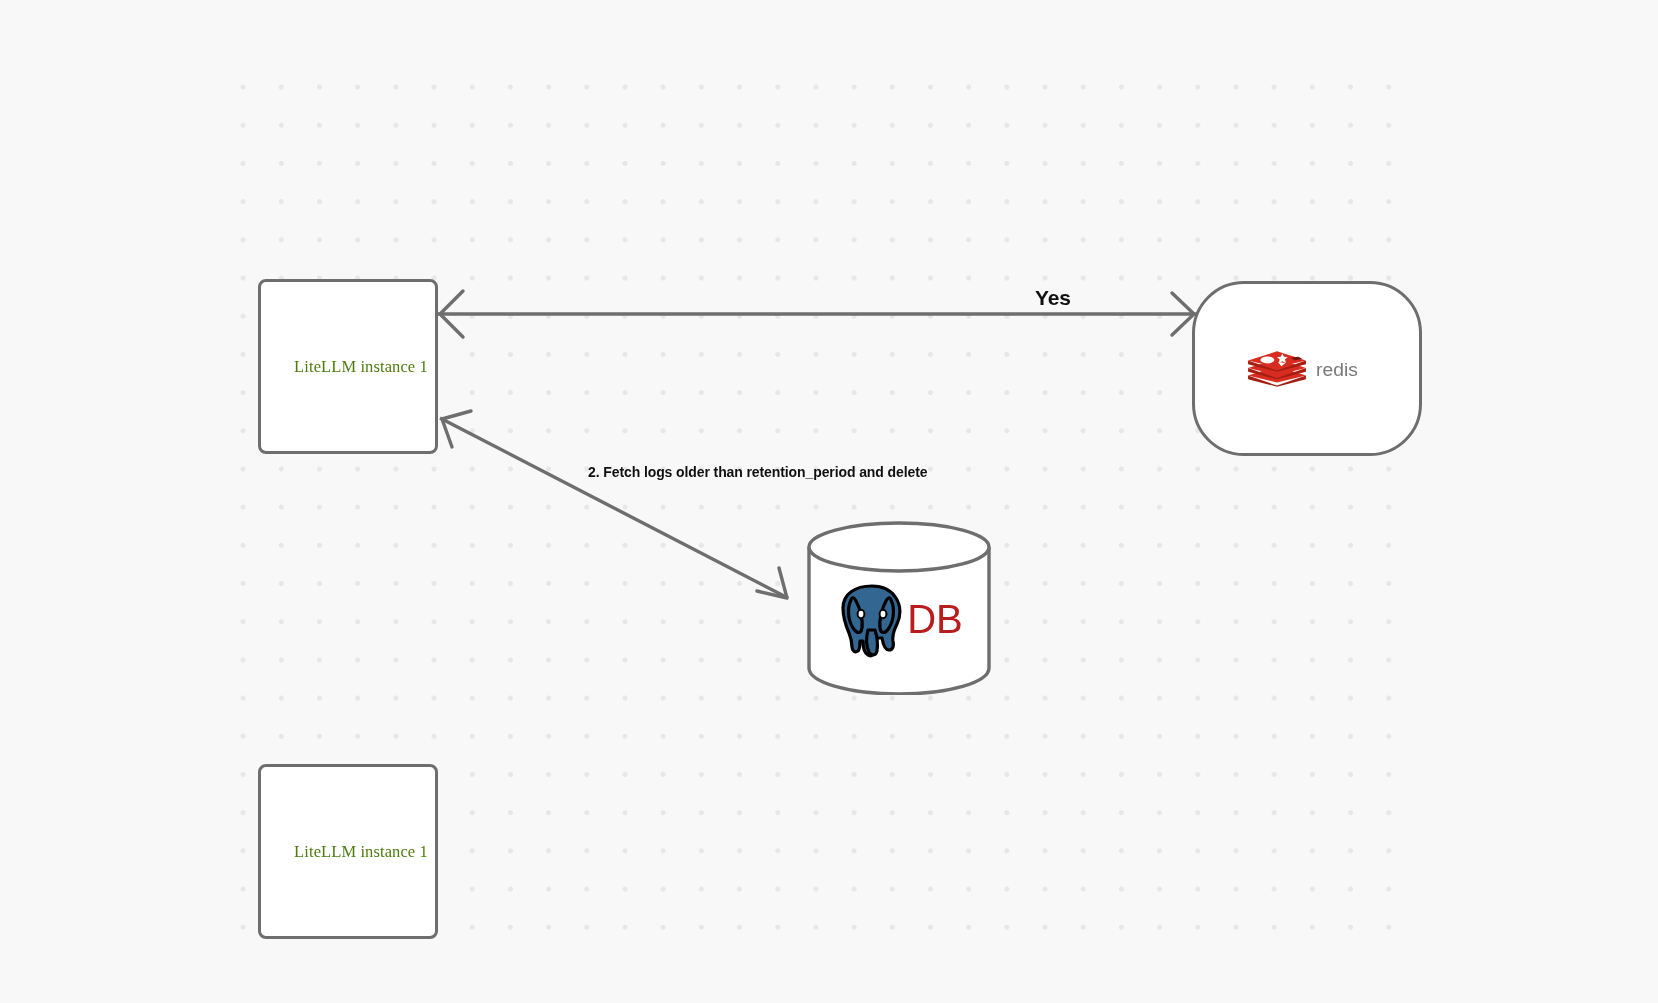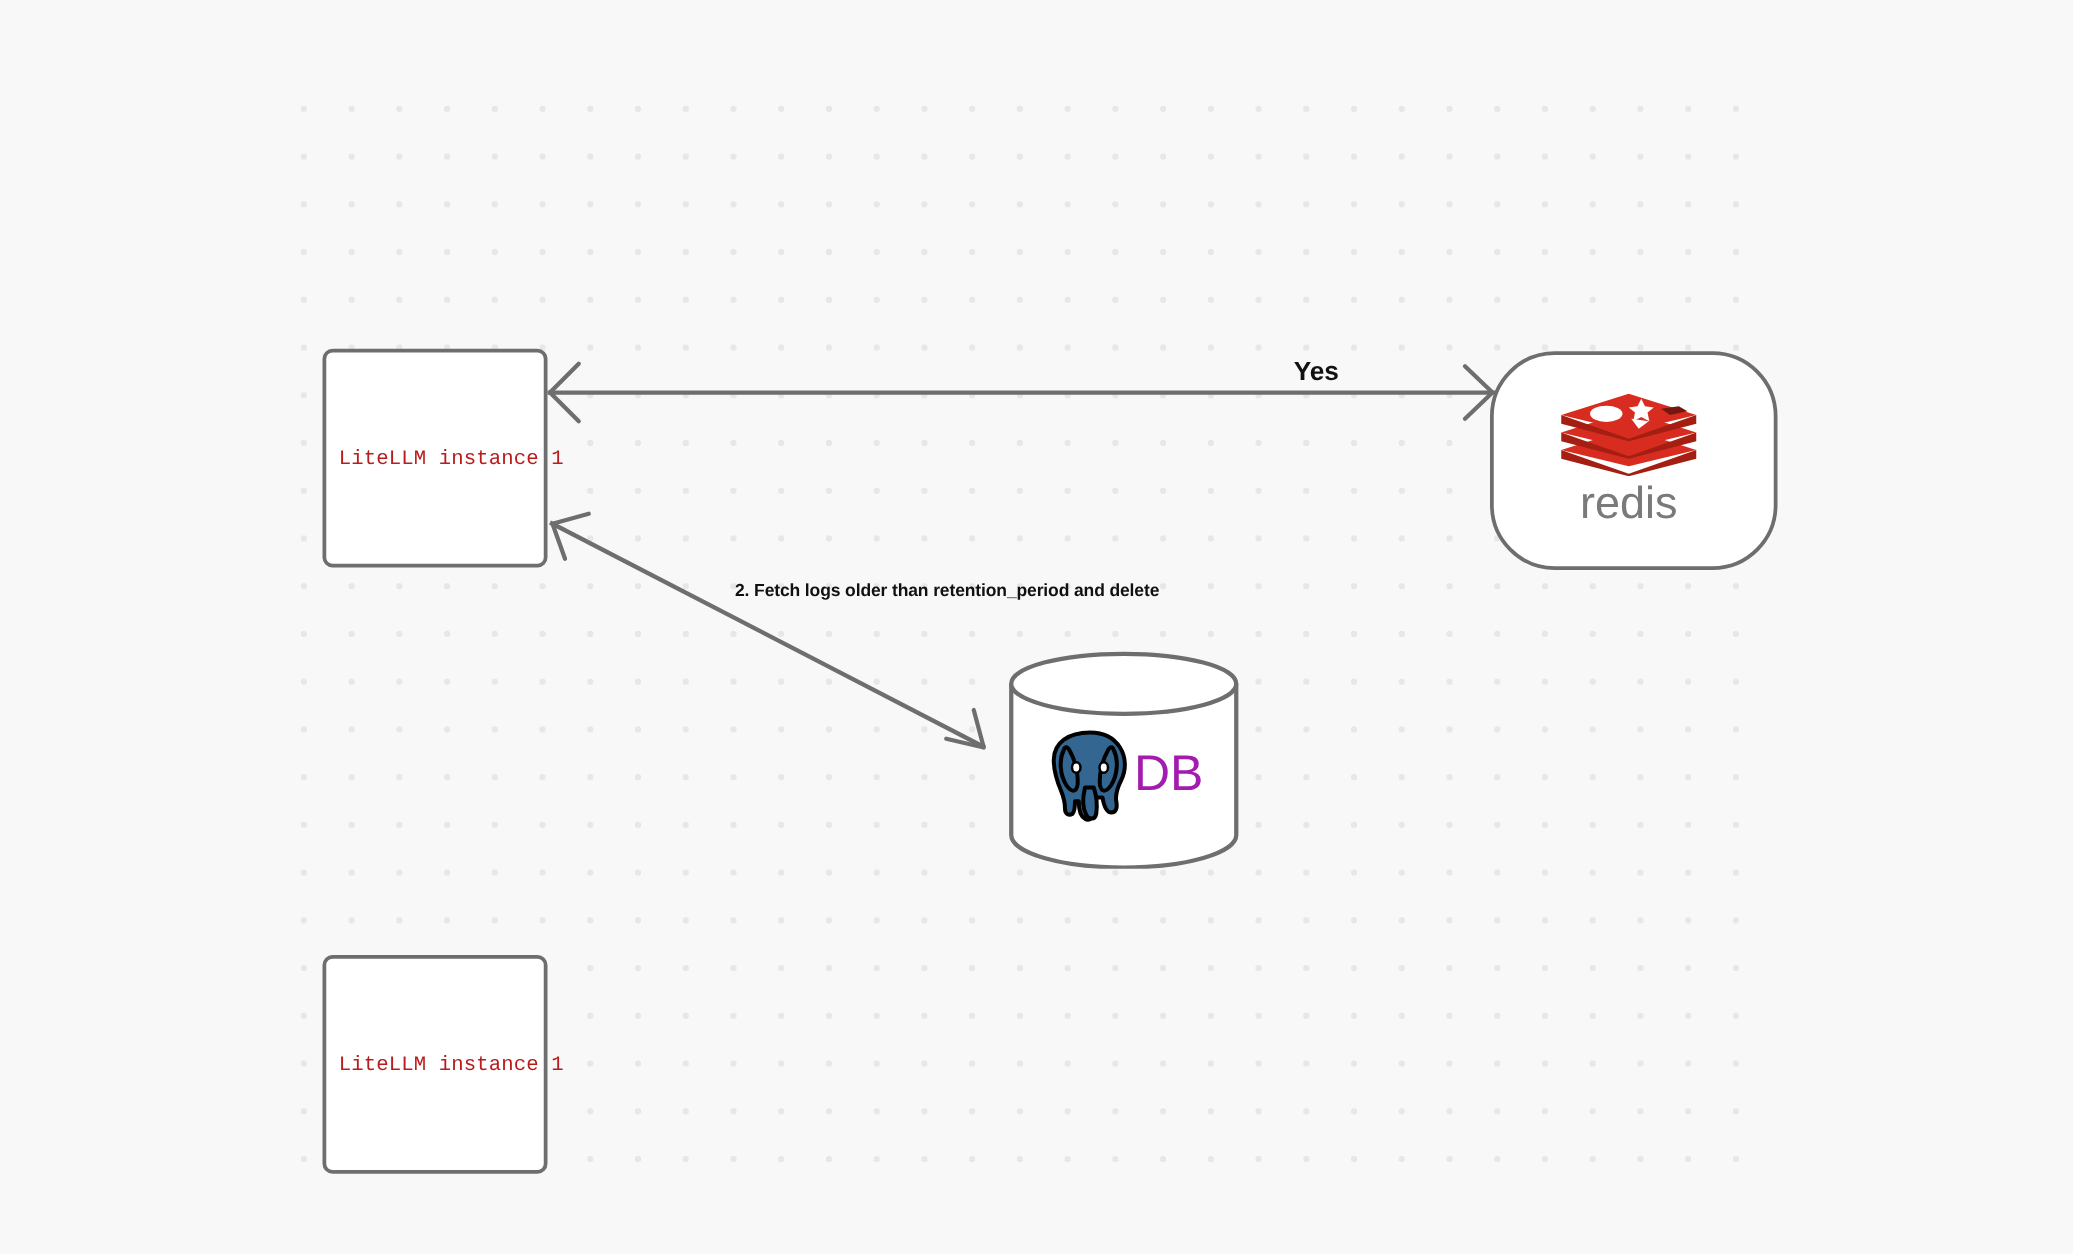--- a/index.html
+++ b/index.html
@@ -50,22 +50,22 @@
     box-sizing: border-box;
     background: #ffffff;
     border: 3.5px solid #6e6e6e;
     border-radius: 8px;
     display: flex;
     align-items: center;
     justify-content: center;
   }
   .node-box-label {
     font-size: 16.5px;
-    color: #b91c1c;
-    font-family: Liberation Mono, monospace;
+    color: #4d7c0f;
+    font-family: Liberation Serif, serif;
     letter-spacing: 0.1px;
     white-space: nowrap;
     margin-left: 26px;
   }
 
   #node-litellm-1 { left: 258px; top: 279px;  width: 180px; height: 175px; }
   #node-litellm-2 { left: 258px; top: 522px;  width: 180px; height: 175px; }
   #node-litellm-3 { left: 258px; top: 764px;  width: 180px; height: 175px; }
 
   
@@ -81,21 +81,22 @@
     border-radius: 52px;
     display: flex;
     flex-direction: column;
     align-items: center;
     justify-content: center;
   }
   #redis-logo-wrap {
     width: 120px;
     height: 112px;
     display: flex;
-    flex-direction: column;
+    flex-direction: row;
+    align-items: center;
     justify-content: center;
   }
   .redis-mark { display: block; }
   .redis-word { display: block; margin-top: 2px; }
 
   
   #node-db {
     position: absolute;
     left: 806px;
     top: 520px;
@@ -110,21 +111,21 @@
     width: 186px;
     height: 90px;
     display: flex;
     align-items: center;
     justify-content: center;
     gap: 0px;
   }
   #db-elephant { display: block; }
   #db-text {
     font-size: 40px;
-    color: #a21caf;
+    color: #b91c1c;
     font-family: "Liberation Sans", sans-serif;
     line-height: 1;
     margin-left: -2px;
   }
 
   
   .edge-label {
     position: absolute;
     font-family: "Liberation Sans", sans-serif;
     font-weight: bold;

